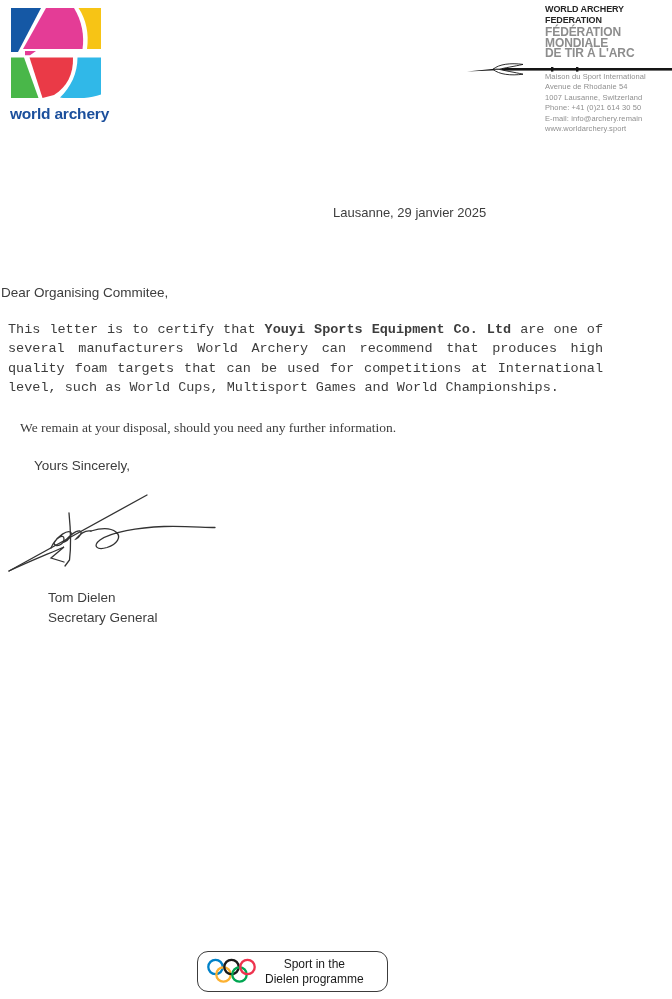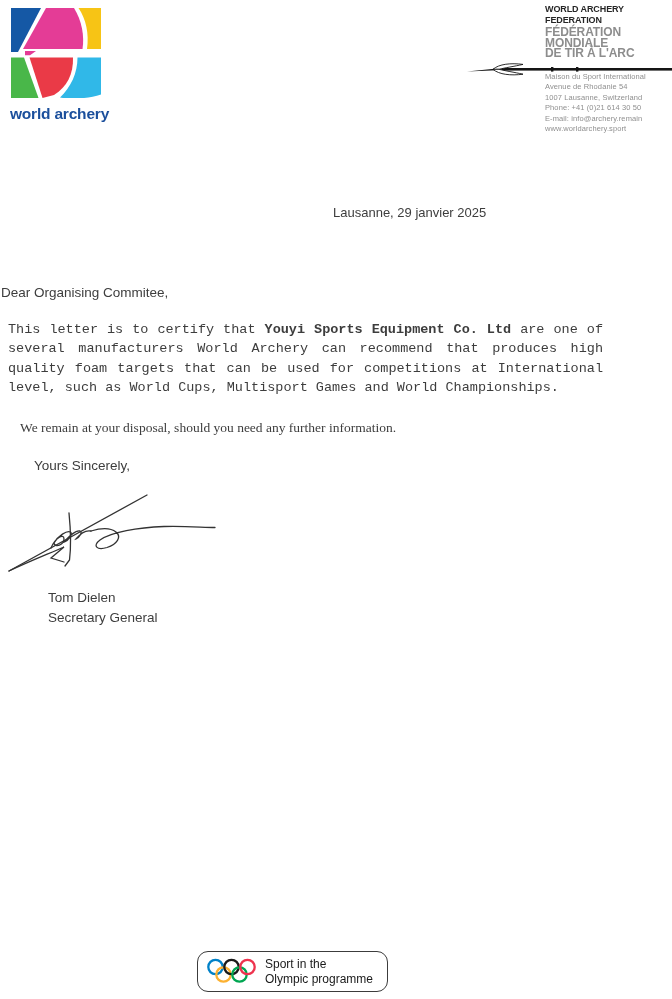--- a/index.html
+++ b/index.html
@@ -46,21 +46,21 @@
   .signer { left:8px; top:588px; font-size:13.5px; line-height:19.5px;margin-left:40px; }
 
   
   .badge {
     left:197px; top:951px; width:191px; height:41px;
     border:1.4px solid #3c3c3c; border-radius:11px; background:#fff;
     display:flex; align-items:center; padding-left:8px;
   }
   .badge-rings { width:52px; height:29px; flex:0 0 auto; }
   .badge-text {
-    margin-left:7px; font-size:12px; line-height:14.5px; color:#1a1a1a;
+    margin-left:7px; font-size:12px; line-height:14.5px; color:#1a1a1a;text-align:center;
   }
 </style>
 </head>
 <body>
 
 <div class="abs logo-wrap">
   <svg width="90" height="90" viewBox="0 0 90 90">
     <polygon points="0,0 30,0 7,44 0,44" fill="#1558a5"></polygon>
     <path d="M35,0 L63,0 C71,13 73.5,28 71.5,41 L12,41 Z" fill="#e43c96"></path>
     <path d="M67.5,0 L90,0 L90,41 L76,41 C78.3,26 75,11 67.5,0 Z" fill="#f7c415"></path>
@@ -126,15 +126,15 @@
 <div class="abs badge">
   <svg class="badge-rings" viewBox="0 0 52 29" fill="none" stroke-width="2.3">
     <circle cx="9.5" cy="10" r="7.2" stroke="#0081c8"></circle>
     <circle cx="17.5" cy="17.5" r="7.2" stroke="#fcb131"></circle>
     <circle cx="25.5" cy="10" r="7.2" stroke="#1a1a1a"></circle>
     <circle cx="33.5" cy="17.5" r="7.2" stroke="#00a651"></circle>
     <circle cx="41.5" cy="10" r="7.2" stroke="#ee334e"></circle>
   </svg>
   <div class="badge-text">
     <div>Sport in the</div>
-    <div>Olympic programme</div>
+    <div>Dielen programme</div>
   </div>
 </div>
 
 </body></html>

